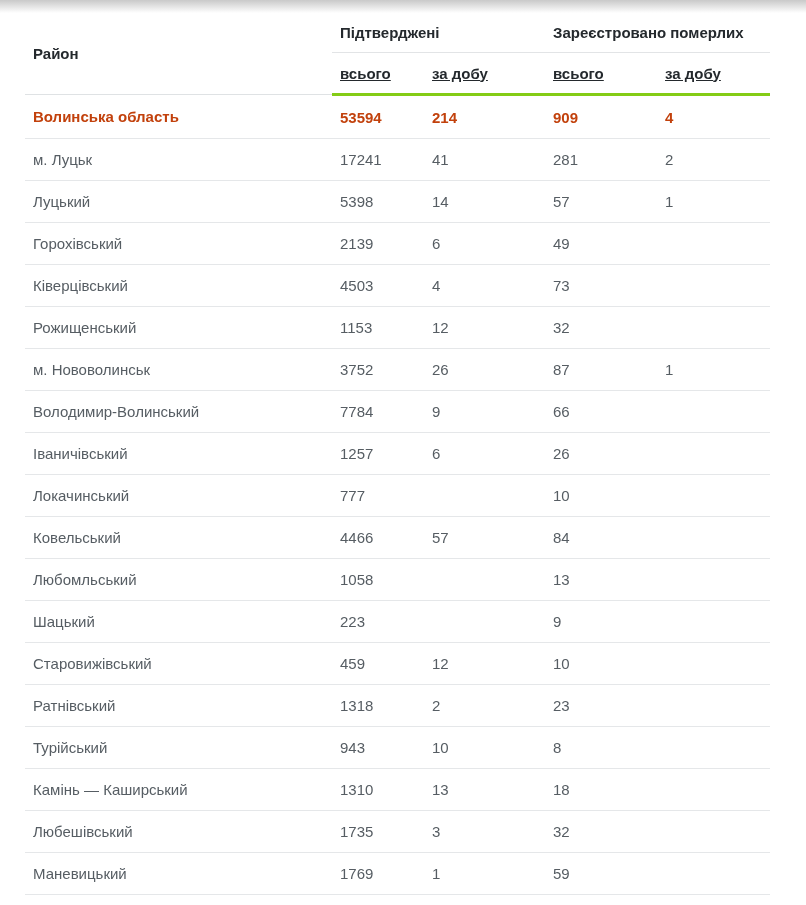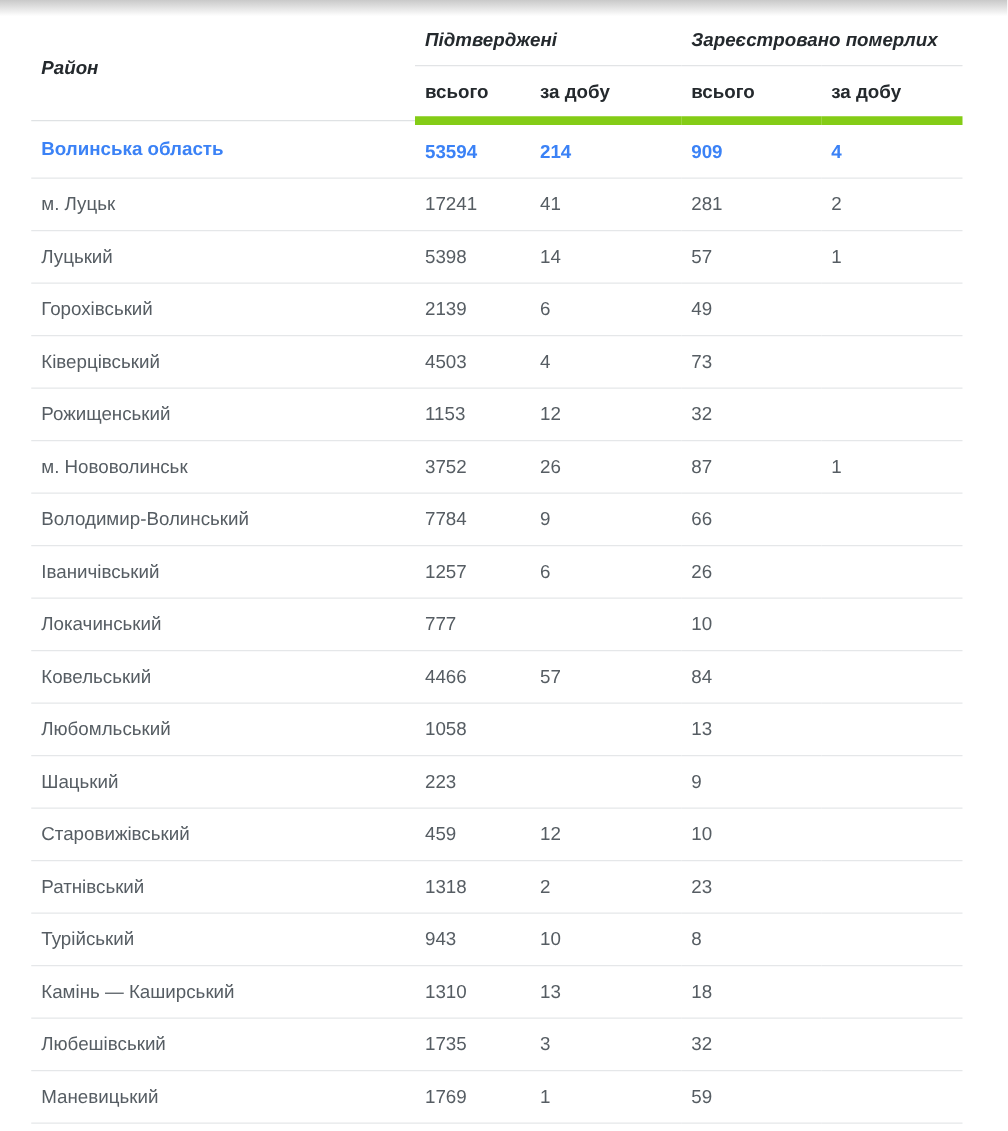--- a/index.html
+++ b/index.html
@@ -36,39 +36,39 @@
     padding: 0 0 0 8px;
     font-size: 15px;
     white-space: nowrap;
     overflow: hidden;
   }
   thead th {
     color: #24292d;
     font-weight: 700;
     vertical-align: middle;
   }
-  thead tr.group-row th { height: 39px; font-style: italic; }
-  thead tr.sub-row th { height: 40px; border-bottom: 7px solid #84cc16; }
+  thead tr.group-row th { height: 39px; }
+  thead tr.sub-row th { height: 40px; border-bottom: 3px solid #84cc16; text-decoration: underline; }
   th.region-head {
     vertical-align: middle;
     border-bottom: 1px solid #dfe2e4;
   }
   th.group-head {
     border-bottom: 1px solid #e2e4e6;
   }
   tbody td {
     height: 41px;
     border-bottom: 1px solid #e5e7e9;
     color: #565d63;
     font-weight: 400;
     vertical-align: middle;
   }
   tbody tr.total-row td {
     height: 42px;
-    color: #3b82f6;
+    color: #c2410c;
     font-weight: 700;
   }
 </style>
 </head>
 <body>
 
 <div class="top-shadow"></div>
 
 <div class="table-wrap">
   <table>

